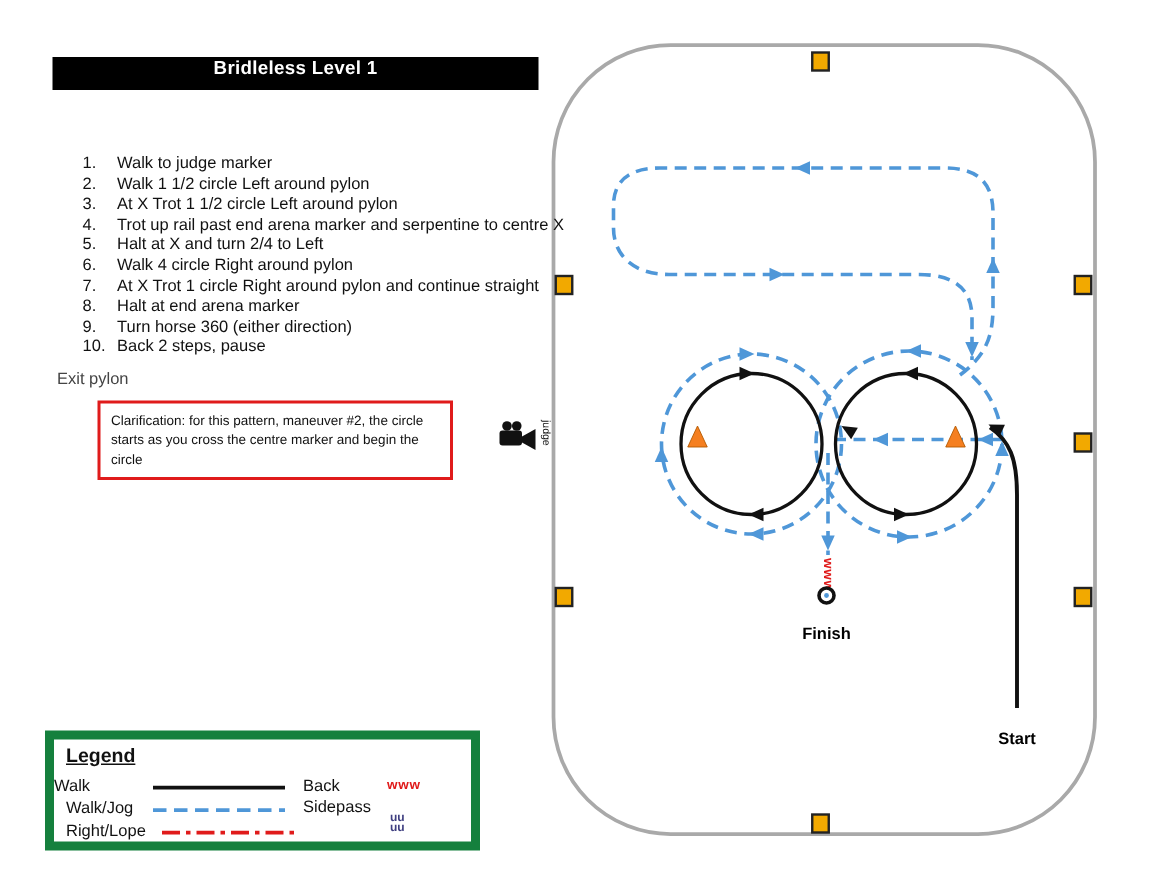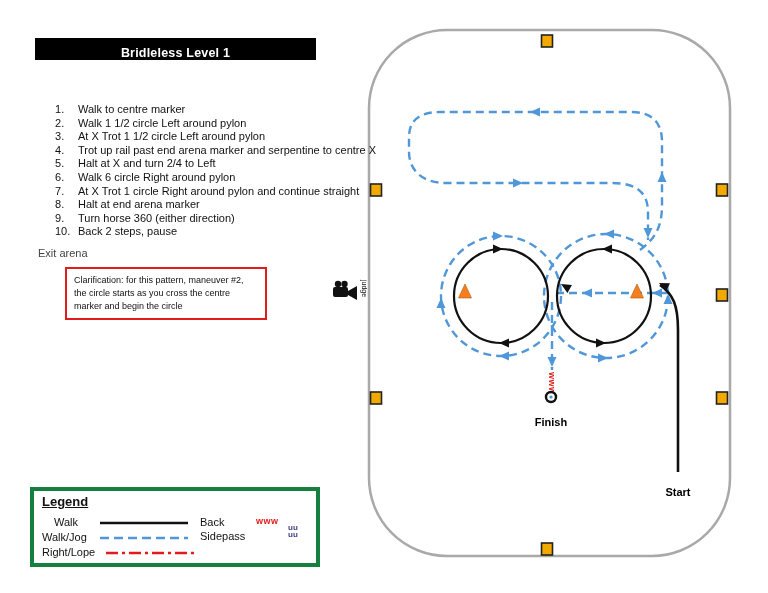--- a/index.html
+++ b/index.html
@@ -3,44 +3,44 @@
 <meta charset="utf-8">
 <style>
   html,body { margin:0; padding:0; background:#ffffff; }
   .canvas {
     position:relative; width:768px; height:593px; background:#ffffff;
     font-family:"Liberation Sans", sans-serif; color:#111; overflow:hidden;
   }
   .layer { position:absolute; left:0; top:0; }
 
   .title-bar {
-    position:absolute; left:35px; top:38px; width:281px; height:22px;
+    position:absolute; left:35px; top:38px; width:324px; height:22px;
     background:#000; color:#fff; font-weight:bold; font-size:12.5px;
-    display:flex; align-items:flex-end; justify-content:center; letter-spacing:.2px;
+    display:flex; align-items:flex-start; justify-content:center; letter-spacing:.2px;
   }
 
   ol.instructions {
     position:absolute; left:55px; top:103px; width:322px;
     margin:0; padding:0; list-style:none;
     font-size:11px; line-height:12.6px;
   }
   ol.instructions li { position:relative; padding-left:23px; margin-bottom:1px; counter-increment:li; }
   ol.instructions li::before { content:counter(li) "."; position:absolute; left:0; }
 
   .exit-arena { position:absolute; left:38px; top:247px; font-size:11px; color:#444; }
 
   .clarification {
-    position:absolute; left:65px; top:267px; width:202px; box-sizing:border-box;
+    position:absolute; left:65px; top:267px; width:237px; box-sizing:border-box;
     border:2px solid #e01b1b; background:#fff; padding:5px 7px;
     font-size:9px; line-height:1.45;
   }
 
   .legend {
     position:absolute; left:30px; top:487px; width:290px; height:80px;
-    border:4px solid #15803d; background:#fff; box-sizing:border-box;
+    border:6px solid #15803d; background:#fff; box-sizing:border-box;
   }
   .legend .legend-title { position:absolute; left:8px; top:3px; font-size:13px; font-weight:bold; text-decoration:underline; }
   .legend .lbl { position:absolute; font-size:11px; }
   .legend .sample { position:absolute; }
   .legend .www { position:absolute; color:#e01b1b; font-size:9px; font-weight:bold; letter-spacing:.5px; }
   .legend .uu-stack { position:absolute; color:#3f3f80; font-size:8px; font-weight:bold; line-height:6.5px; }
 
   svg text { font-family:"Liberation Sans", sans-serif; }
   .pattern-label { font-size:11px; font-weight:bold; }
   .judge-text { font-size:7px; fill:#111; }
@@ -125,59 +125,59 @@
       <polygon points="348,291 357,286 357,300 348,295"></polygon>
     </g>
     <text transform="translate(362,280) rotate(90)" class="judge-text">judge</text>
   </svg>
 
   <div class="title-bar">
     <span>Bridleless Level 1</span>
   </div>
 
   <ol class="instructions">
-    <li>Walk to centre marker</li>
+    <li>Walk to judge marker</li>
     <li>Walk 1 1/2 circle Left around pylon</li>
     <li>At X Trot 1 1/2 circle Left around pylon</li>
     <li>Trot up rail past end arena marker and serpentine to centre X</li>
     <li>Halt at X and turn 2/4 to Left</li>
-    <li>Walk 6 circle Right around pylon</li>
+    <li>Walk 4 circle Right around pylon</li>
     <li>At X Trot 1 circle Right around pylon and continue straight</li>
     <li>Halt at end arena marker</li>
     <li>Turn horse 360 (either direction)</li>
     <li>Back 2 steps, pause</li>
   </ol>
 
-  <div class="exit-arena">Exit arena</div>
+  <div class="exit-arena">Exit pylon</div>
 
   <div class="clarification">
     <span>Clarification: for this pattern, maneuver #2, the circle starts as you cross the centre marker and begin the circle</span>
   </div>
 
   <div class="legend">
     <div class="legend-title">Legend</div>
 
-    <div class="lbl" style="left:20px; top:25px;text-align:right;">Walk</div>
+    <div class="lbl" style="left:0; top:25px;text-align:right;">Walk</div>
     <svg class="sample" style="left:64px; top:28px;" width="92" height="8">
       <line x1="2" y1="4" x2="90" y2="4" stroke-width="2.5" stroke="#111111"></line>
     </svg>
 
     <div class="lbl" style="left:8px; top:40px;">Walk/Jog</div>
     <svg class="sample" style="left:64px; top:43px;" width="92" height="8">
       <line x1="2" y1="4" x2="90" y2="4" stroke-width="2.5" stroke-dasharray="9 5" stroke="#4f97d8"></line>
     </svg>
 
     <div class="lbl" style="left:8px; top:55px;">Right/Lope</div>
     <svg class="sample" style="left:70px; top:58px;" width="92" height="8">
       <line x1="2" y1="4" x2="90" y2="4" stroke-width="2.5" stroke-dasharray="12 4 3 4" stroke="#e01b1b"></line>
     </svg>
 
     <div class="lbl" style="left:166px; top:25px;text-align:right;">Back</div>
     <div class="www" style="left:222px; top:25px;">www</div>
 
     <div class="lbl" style="left:166px; top:39px;text-align:center;">Sidepass</div>
-    <div class="uu-stack" style="left:224px; top:34px;margin-left:30px;">
+    <div class="uu-stack" style="left:224px; top:49px;">
       <div>uu</div>
       <div>uu</div>
     </div>
   </div>
 
 </div>
 
 </body></html>

